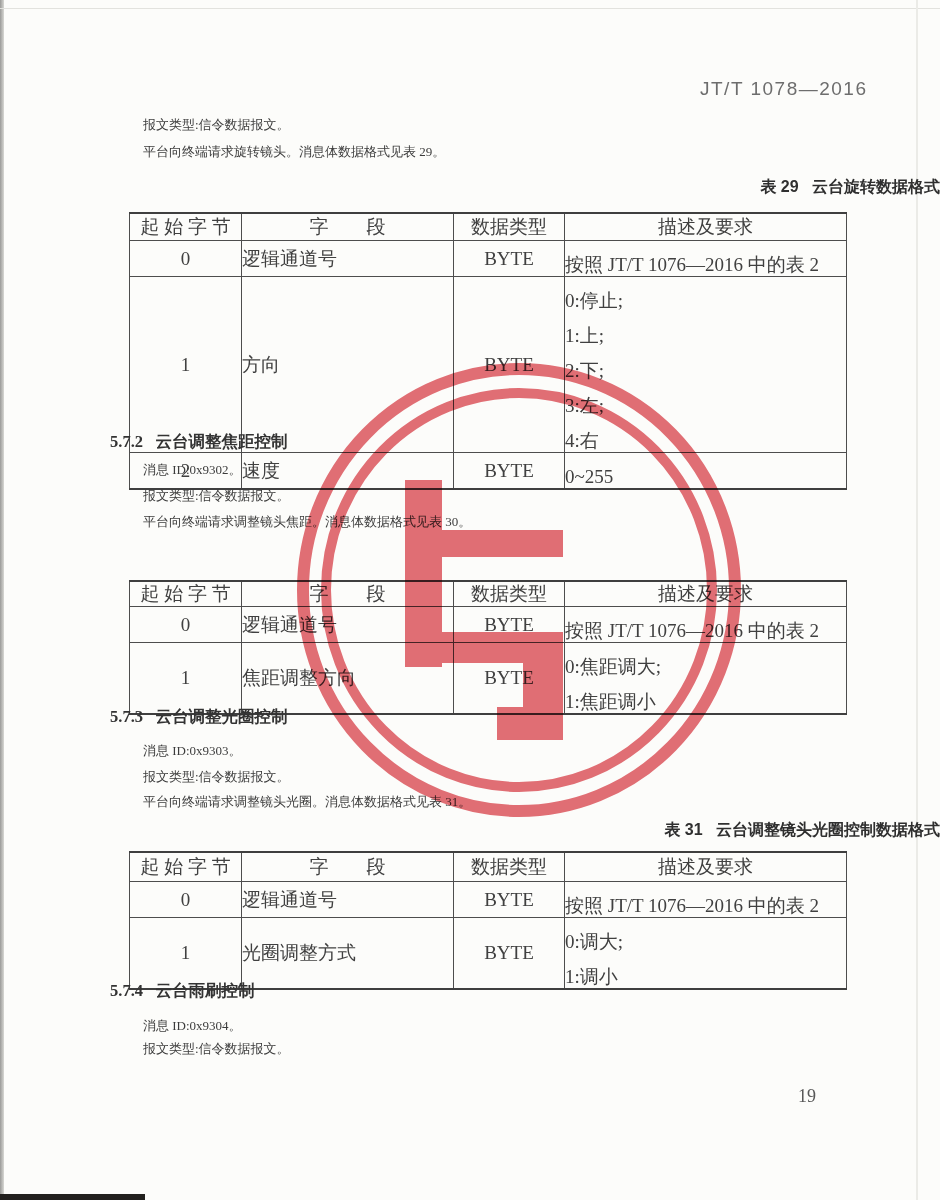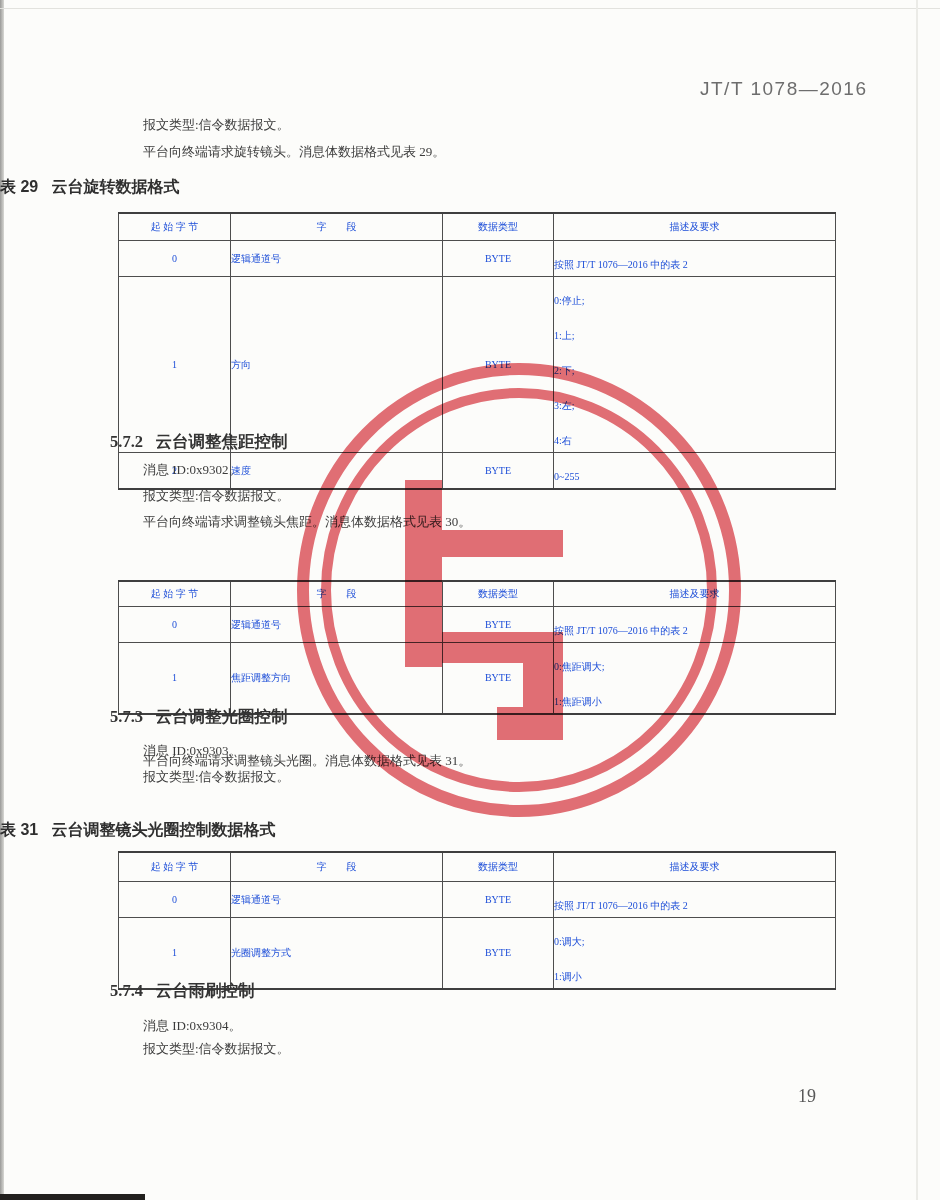--- a/index.html
+++ b/index.html
@@ -23,28 +23,28 @@
   }
   .para {
     position:absolute; left:143px; font-size:13px; color:#3c3c3c; white-space:pre;
   }
   .heading {
     position:absolute; left:110px;
     font-family:Liberation Serif, serif;
     font-weight:bold; font-size:16.5px; color:#333; white-space:pre;
   }
   .tbl-title {
-    position:absolute; left:0; width:940px; text-align:left;
+    position:absolute; left:0; width:940px; text-align:right;
     font-family:"Liberation Sans","DejaVu Sans",sans-serif;
     font-weight:bold; font-size:16px; color:#2f2f2f; white-space:pre;
   }
   table.dtable {
-    position:absolute; left:118px; width:717px;
+    position:absolute; left:129px; width:717px;
     border-collapse:collapse; table-layout:fixed;
-    font-size:10px; color:#1d4ed8;
+    font-size:19px; color:#404040;
   }
   table.dtable td {
     border:1px solid #4d4d4d; padding:0; vertical-align:middle;
     line-height:23px;
   }
   table.dtable tr.outer-top td { border-top:2px solid #3f3f3f; }
   table.dtable tr.outer-bottom td { border-bottom:2px solid #3f3f3f; }
   td.c { text-align:center; }
   td.l { padding-left:22px; }
   td.hdr { text-align:center; white-space:pre; }
@@ -153,21 +153,21 @@
         <div class="desc-line">0:焦距调大;</div>
         <div class="desc-line">1:焦距调小</div>
       </td>
     </tr>
   </tbody>
     </table>
 
   <div class="heading" style="top:706px">5.7.3   云台调整光圈控制</div>
   <div class="para" style="top:742px">消息 ID:0x9303。</div>
   <div class="para" style="top:768px">报文类型:信令数据报文。</div>
-  <div class="para" style="top:752px">平台向终端请求调整镜头光圈。消息体数据格式见表 31。</div>
+  <div class="para" style="top:793px">平台向终端请求调整镜头光圈。消息体数据格式见表 31。</div>
 
   <div class="tbl-title" style="top:820px">表 31   云台调整镜头光圈控制数据格式</div>
   <table class="dtable" style="top:851px">
     <colgroup>
         <col style="width:112px">
         <col style="width:212px">
         <col style="width:111px">
         <col style="width:282px">
       </colgroup>
     <tbody>

